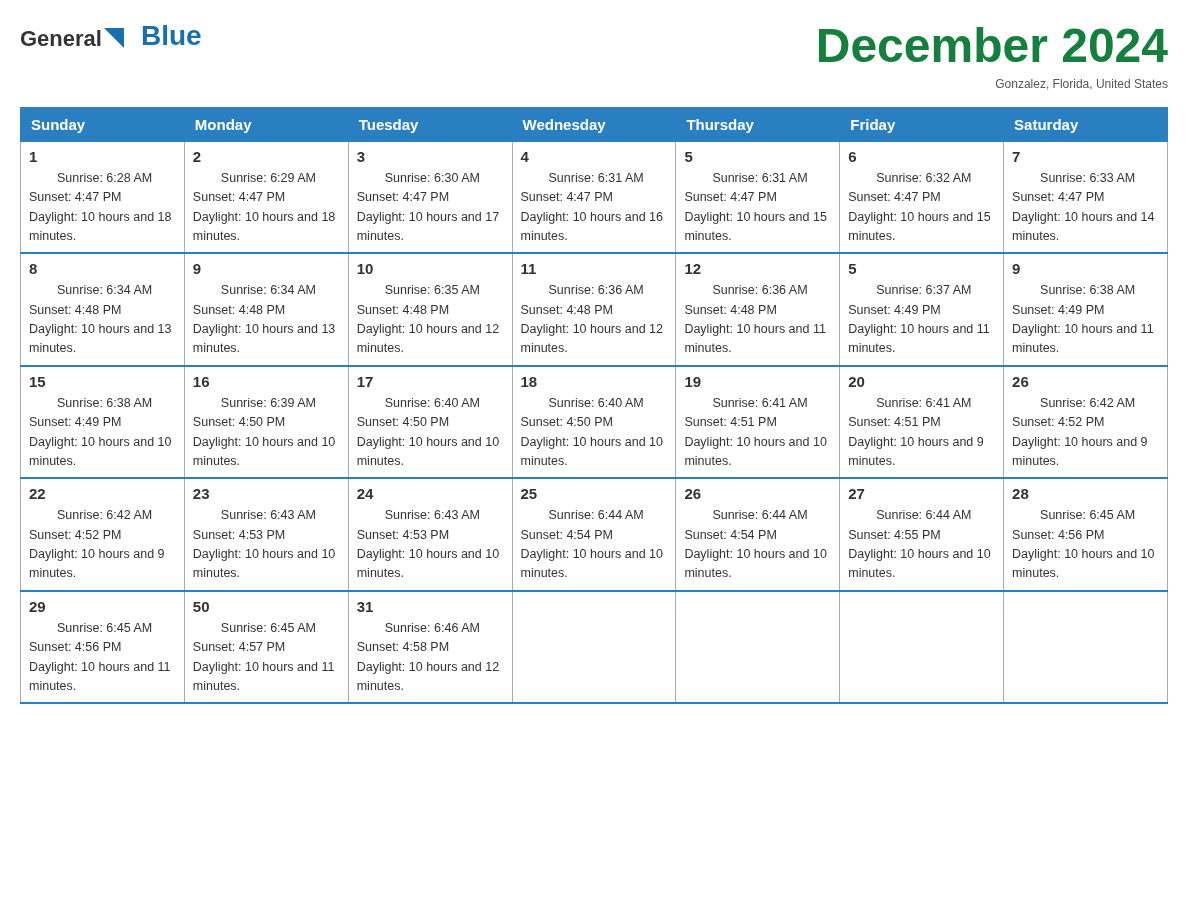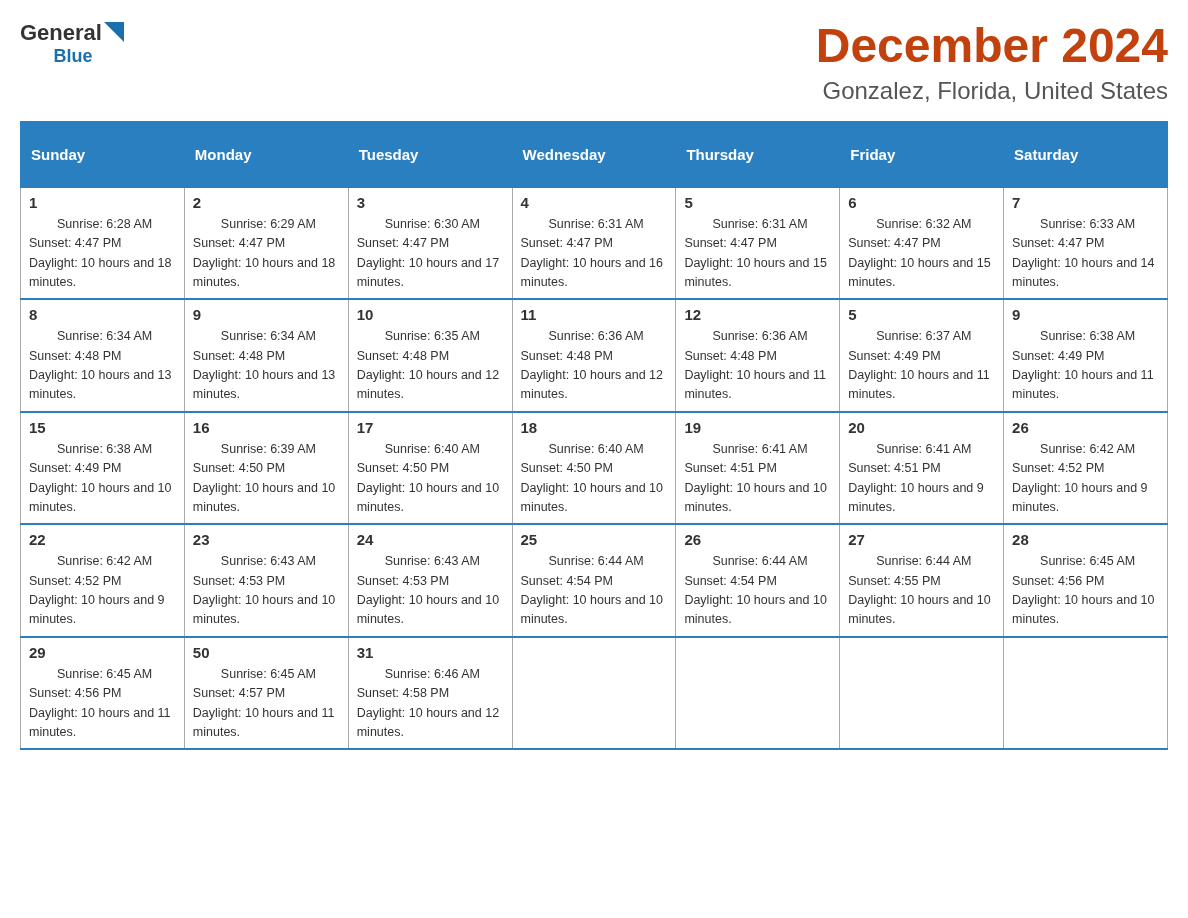--- a/index.html
+++ b/index.html
@@ -15,63 +15,64 @@
       justify-content: space-between;
       align-items: flex-start;
       margin-bottom: 16px;
     }
     .logo-text-general {
       font-size: 22px;
       font-weight: bold;
       color: #333;
     }
     .logo-text-blue {
-      font-size: 18px;
+      font-size: 28px;
       font-weight: bold;
       color: #1a6faf;
     }
     .logo-wrapper {
       display: flex;
-      flex-direction: column;
-      align-items: center;
+      flex-direction: row;
+      align-items: flex-end;
+      gap: 15px;
     }
     .logo-line1 {
       display: flex;
       align-items: center;
     }
     .logo-line2 {
       display: flex;
       align-items: center;
       margin-left: 2px;
     }
     .title-area {
       text-align: right;
     }
     .month-title {
       font-size: 48px;
       font-weight: bold;
-      color: #c2410c;
+      color: #15803d;
       line-height: 1.1;
     }
     .location-title {
-      font-size: 24px;
+      font-size: 12px;
       color: #555;
       margin-top: 4px;
     }
     table {
       width: 100%;
       border-collapse: collapse;
       table-layout: fixed;
     }
     thead th {
       background-color: #2a7fc1;
       color: #ffffff;
       font-size: 15px;
       font-weight: bold;
-      padding: 24px 10px;
+      padding: 8px 10px;
       text-align: left;
       border: 1px solid #2a7fc1;
     }
     tbody td {
       border: 1px solid #aaa;
       vertical-align: top;
       padding: 6px 8px;
       font-size: 13px;
       color: #333;
       height: 110px;

